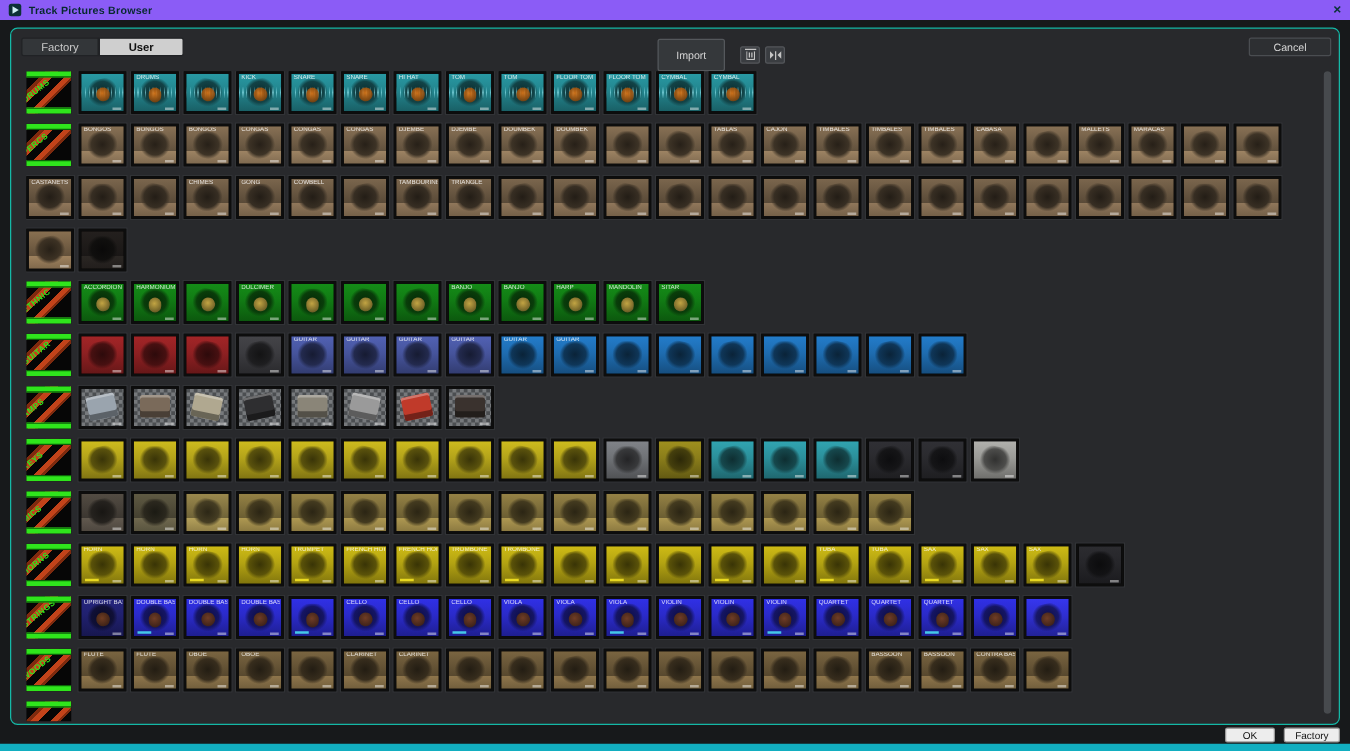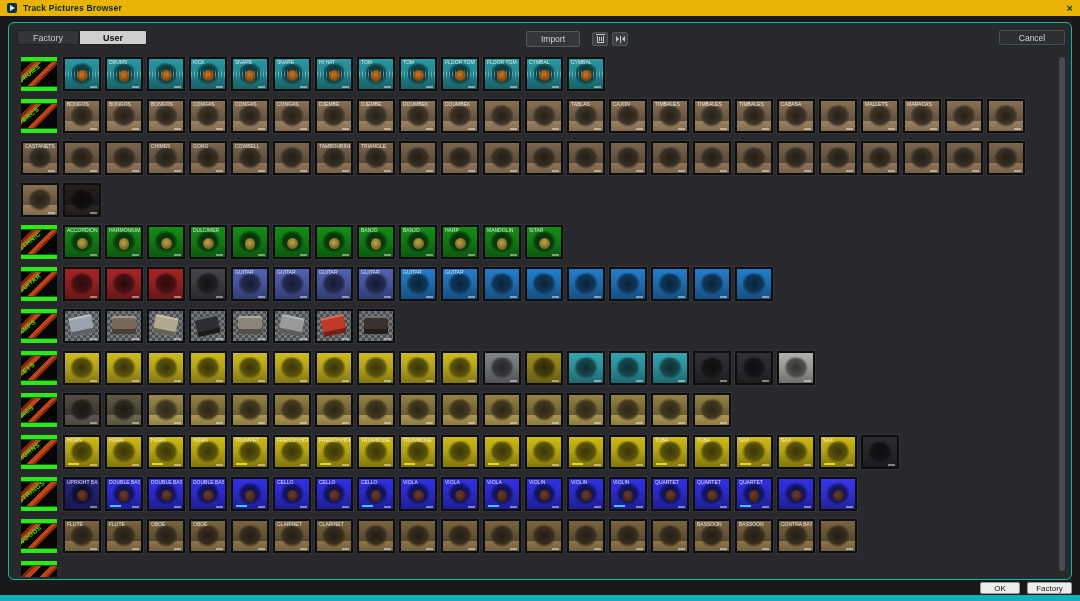--- a/index.html
+++ b/index.html
@@ -1,41 +1,41 @@
 <!DOCTYPE html>
 <html><head>
 <meta charset="utf-8">
 <style>
   * { margin:0; padding:0; box-sizing:border-box; }
   html,body { width:1080px; height:601px; overflow:hidden; }
   body { background:#17191b; font-family:"Liberation Sans", sans-serif; position:relative; }
 
   
-  .titlebar { height:16px; background:#eab308; display:flex; align-items:center; padding:0 7px; gap:6px; }
+  .titlebar { height:16px; background:#8b5cf6; display:flex; align-items:center; padding:0 7px; gap:6px; }
   .app-icon { width:10px; height:10px; background:#0c3036; border-radius:2px; position:relative; flex:none; }
   .app-icon::after { content:""; position:absolute; left:3px; top:2px;
     border-left:5px solid #cfeef2; border-top:3px solid transparent; border-bottom:3px solid transparent; }
   .win-title { font-size:8.5px; font-weight:bold; color:#07292e; letter-spacing:.2px; }
   .close-btn { margin-left:auto; color:#0a3338; font-size:11px; line-height:11px; font-weight:bold; cursor:default; }
 
   
   .window-body { position:absolute; top:16px; left:0; right:0; bottom:6px; background:#17191b; }
   .bottom-strip { position:absolute; left:0; right:0; bottom:0; height:6px; background:#12aec0; }
 
   
   .panel { position:absolute; top:6px; left:8px; width:1064px; height:558px;
     background:#28292c; border:1px solid #14b8a6; border-radius:6px; overflow:hidden; }
 
   
   .tabs { position:absolute; top:7px; left:8px; display:flex; }
   .tab { height:15px; font-size:9px; border:1px solid #202225; display:flex; align-items:center; justify-content:center; cursor:default; }
   .tab.factory { width:62px; background:#333639; color:#c9c9c9; border-radius:2px 0 0 2px; }
   .tab.user { width:68px; background:#cfcfcf; color:#101010; font-weight:bold; border-radius:0 2px 2px 0; }
   .center-tools { position:absolute; top:8px; left:517px; display:flex; align-items:center; }
-  .import-btn { width:54px; height:16px; background:#35383b; border:1px solid #55585c; border-radius:2px;
+  .import-btn { width:54px; height:26px; background:#35383b; border:1px solid #55585c; border-radius:2px;
     color:#d5d5d5; font-size:8.5px; display:flex; align-items:center; justify-content:center; }
   .icon-btn { width:16px; height:14px; background:#3a3d41; border:1px solid #54575b; border-radius:2px;
     display:flex; align-items:center; justify-content:center; }
   .icon-btn.trash { margin-left:12px; }
   .icon-btn.reset { margin-left:4px; }
   .trash-glyph { position:relative; width:7px; height:7px; border:1px solid #c5c5c5; border-top:none; border-radius:0 0 1px 1px; }
   .trash-glyph::before { content:""; position:absolute; top:-2px; left:-2px; right:-2px; height:1px; background:#c5c5c5; }
   .trash-glyph::after { content:""; position:absolute; top:1px; left:1.5px; width:1px; height:4px; background:#c5c5c5; box-shadow:2px 0 0 #c5c5c5; }
   .reset-glyph { display:flex; align-items:center; gap:1px; }
   .tri-r { width:0; height:0; border-left:3px solid #c5c5c5; border-top:3px solid transparent; border-bottom:3px solid transparent; }

